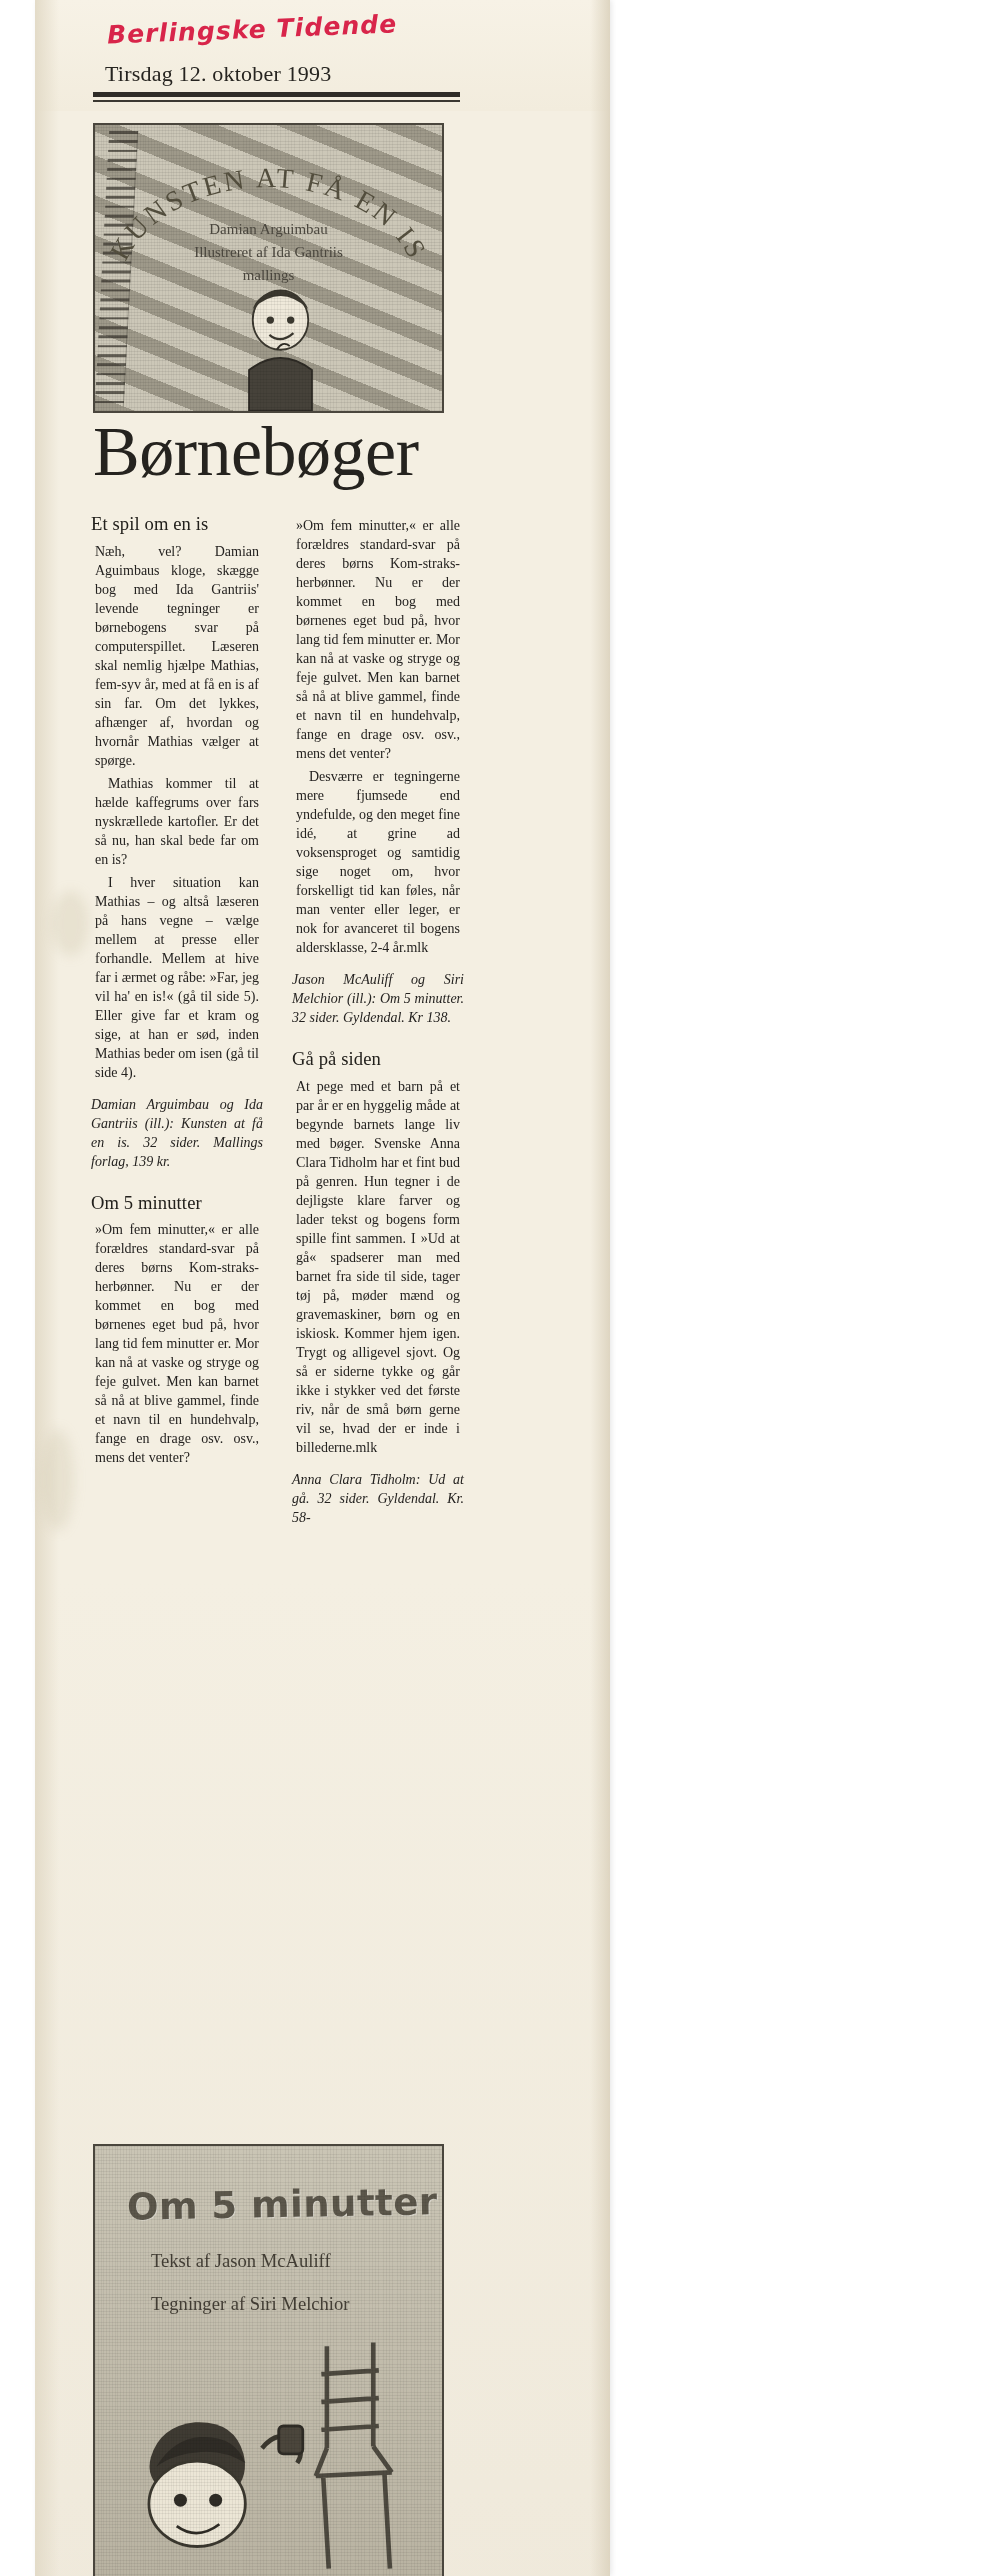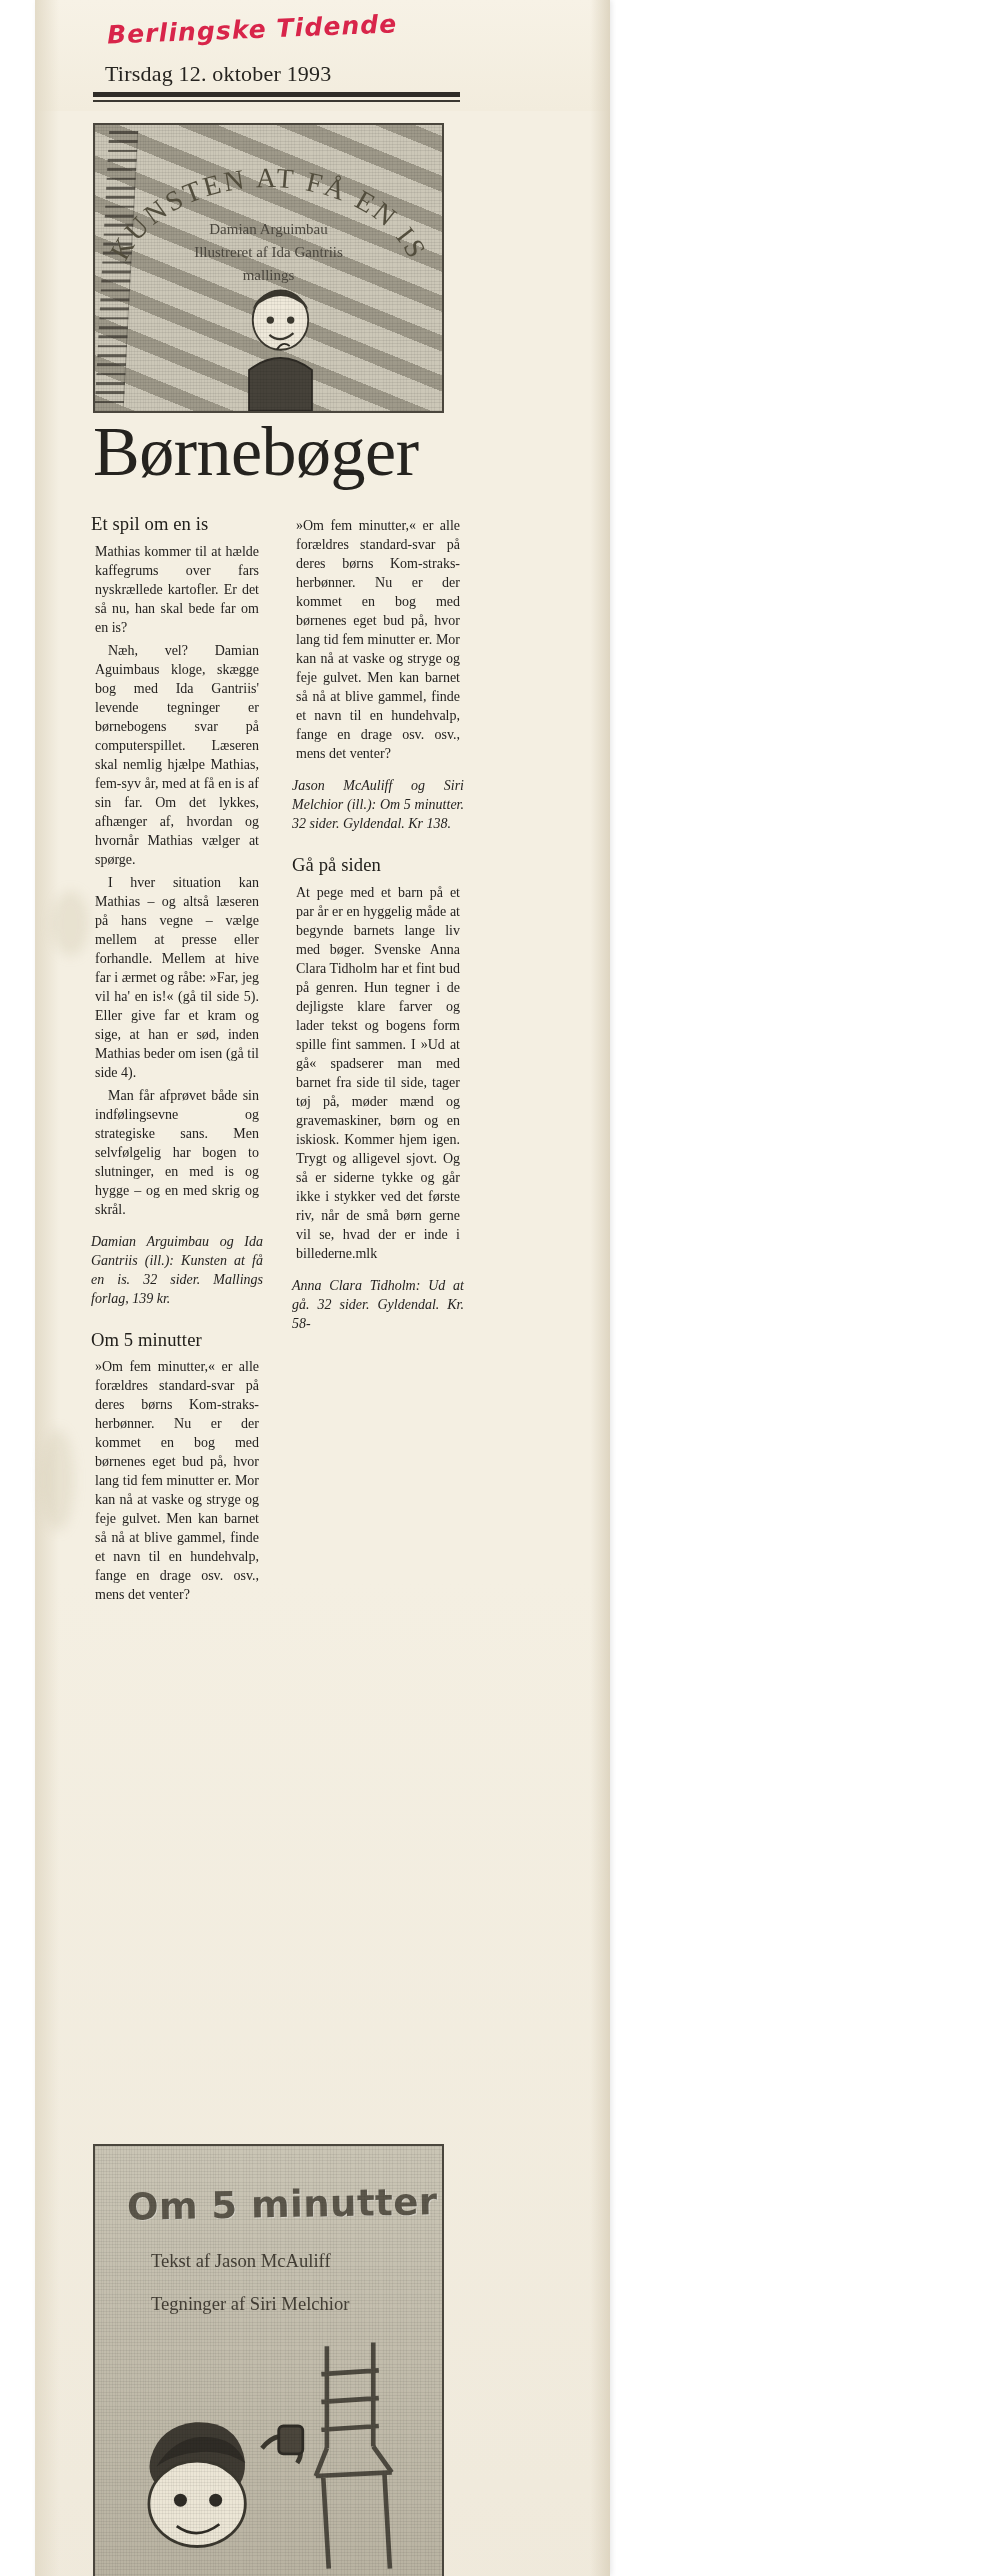--- a/index.html
+++ b/index.html
@@ -313,32 +313,32 @@
     </svg>
     <div class="grain"></div>
   </div>
 
   <div class="headline">Børnebøger</div>
 
   <div class="columns">
 
     <div class="col col-left">
       <h2 class="sub-head">Et spil om en is</h2>
+      <p class="para">Næh, vel? Damian Aguimbaus kloge, skægge bog med Ida Gantriis' levende tegninger er børnebogens svar på computerspillet. Læseren skal nemlig hjælpe Mathias, fem-syv år, med at få en is af sin far. Om det lykkes, afhænger af, hvordan og hvornår Mathias vælger at spørge.</p>
       <p class="para">Mathias kommer til at hælde kaffegrums over fars nyskrællede kartofler. Er det så nu, han skal bede far om en is?</p>
-      <p class="para">Næh, vel? Damian Aguimbaus kloge, skægge bog med Ida Gantriis' levende tegninger er børnebogens svar på computerspillet. Læseren skal nemlig hjælpe Mathias, fem-syv år, med at få en is af sin far. Om det lykkes, afhænger af, hvordan og hvornår Mathias vælger at spørge.</p>
       <p class="para">I hver situation kan Mathias – og altså læseren på hans vegne – vælge mellem at presse eller forhandle. Mellem at hive far i ærmet og råbe: »Far, jeg vil ha' en is!« (gå til side 5). Eller give far et kram og sige, at han er sød, inden Mathias beder om isen (gå til side 4).</p>
-      <p class="para">Man får afprøvet både sin indfølingsevne og strategiske sans. Men selvfølgelig har bogen to slutninger, en med is og hygge – og en med skrig og skrål.</p>
       <p class="credit">Damian Arguimbau og Ida Gantriis (ill.): Kunsten at få en is. 32 sider. Mallings forlag, 139 kr.</p>
 
       <h2 class="sub-head spaced">Om 5 minutter</h2>
       <p class="para">»Om fem minutter,« er alle forældres standard-svar på deres børns Kom-straks-herbønner. Nu er der kommet en bog med børnenes eget bud på, hvor lang tid fem minutter er. Mor kan nå at vaske og stryge og feje gulvet. Men kan barnet så nå at blive gammel, finde et navn til en hundehvalp, fange en drage osv. osv., mens det venter?</p>
     </div>
 
     <div class="col col-right">
       <p class="para">»Om fem minutter,« er alle forældres standard-svar på deres børns Kom-straks-herbønner. Nu er der kommet en bog med børnenes eget bud på, hvor lang tid fem minutter er. Mor kan nå at vaske og stryge og feje gulvet. Men kan barnet så nå at blive gammel, finde et navn til en hundehvalp, fange en drage osv. osv., mens det venter?</p>
+      <p class="para">Desværre er tegningerne mere fjumsede end yndefulde, og den meget fine idé, at grine ad voksensproget og samtidig sige noget om, hvor forskelligt tid kan føles, når man venter eller leger, er nok for avanceret til bogens aldersklasse, 2-4 år.mlk</p>
       <p class="credit">Jason McAuliff og Siri Melchior (ill.): Om 5 minutter. 32 sider. Gyldendal. Kr 138.</p>
 
       <h2 class="sub-head spaced">Gå på siden</h2>
       <p class="para">At pege med et barn på et par år er en hyggelig måde at begynde barnets lange liv med bøger. Svenske Anna Clara Tidholm har et fint bud på genren. Hun tegner i de dejligste klare farver og lader tekst og bogens form spille fint sammen. I »Ud at gå« spadserer man med barnet fra side til side, tager tøj på, møder mænd og gravemaskiner, børn og en iskiosk. Kommer hjem igen. Trygt og alligevel sjovt. Og så er siderne tykke og går ikke i stykker ved det første riv, når de små børn gerne vil se, hvad der er inde i billederne.mlk</p>
       <p class="credit">Anna Clara Tidholm: Ud at gå. 32 sider. Gyldendal. Kr. 58-</p>
     </div>
   </div>
 
   <div class="cover-bottom">
     <div class="bg"></div>

